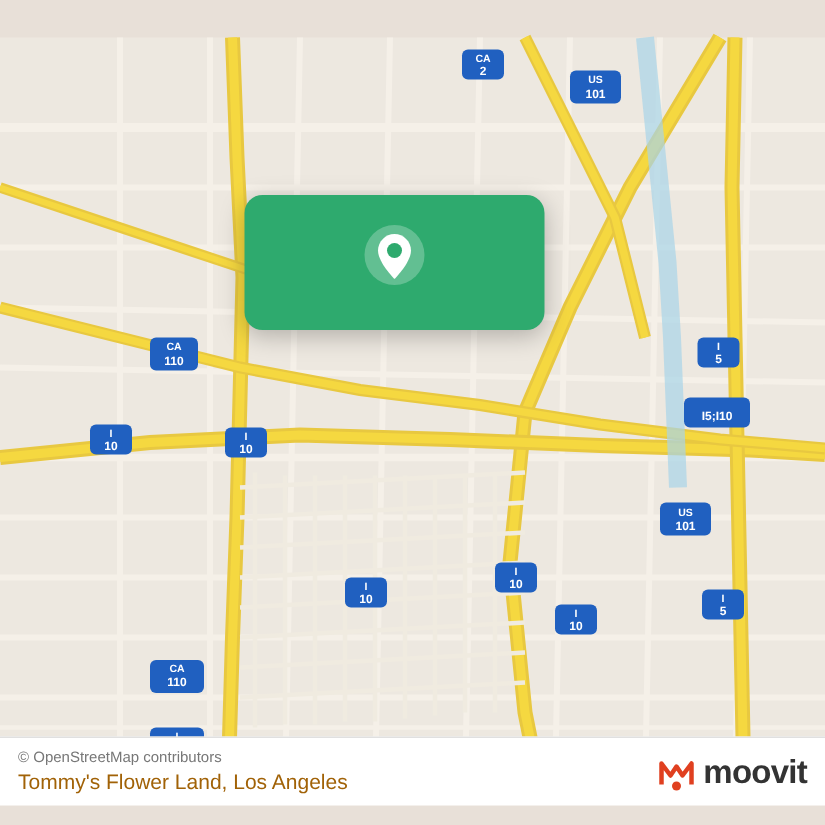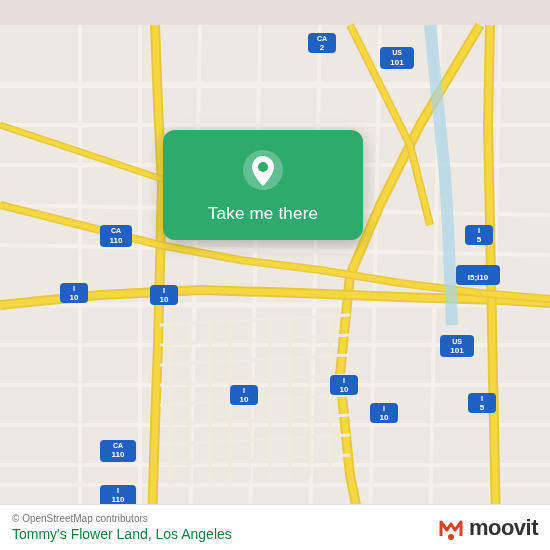--- a/index.html
+++ b/index.html
@@ -55,21 +55,21 @@
       font-size: 17px;
       font-weight: 500;
       cursor: pointer;
       letter-spacing: 0.2px;
       white-space: nowrap;
     }
 
     
     #bottom-bar {
       position: absolute;
-      bottom: 0;
+      bottom: 13px;
       left: 0;
       width: 100%;
       background: white;
       padding: 8px 12px 8px 12px;
       display: flex;
       align-items: center;
       justify-content: space-between;
       border-top: 1px solid #e0e0e0;
     }
 
@@ -79,21 +79,21 @@
     }
 
     #copyright-text {
       font-size: 10px;
       color: #777;
       margin-bottom: 2px;
     }
 
     #location-name {
       font-size: 14px;
-      color: #15803d;
+      color: #a16207;
       font-weight: 400;
     }
 
     #moovit-logo {
       display: flex;
       align-items: center;
       gap: 4px;
     }
 
     #moovit-icon {
@@ -239,21 +239,20 @@
   </svg>
 
   <div id="location-card">
 
     <svg id="pin-icon" viewBox="0 0 44 44" xmlns="http://www.w3.org/2000/svg">
       <circle cx="22" cy="22" r="20" fill="rgba(255,255,255,0.25)"></circle>
       <path d="M22 8 C16 8 11 13 11 19 C11 27 22 38 22 38 C22 38 33 27 33 19 C33 13 28 8 22 8Z" fill="white"></path>
       <circle cx="22" cy="19" r="5" fill="#2eaa6e"></circle>
     </svg>
 
-    <button id="take-me-there-btn">Take me there</button>
   </div>
 
   <div id="bottom-bar">
     <div id="bottom-left">
       <span id="copyright-text">© OpenStreetMap contributors</span>
       <span id="location-name">Tommy's Flower Land, Los Angeles</span>
     </div>
 
     <div id="moovit-logo">
 

